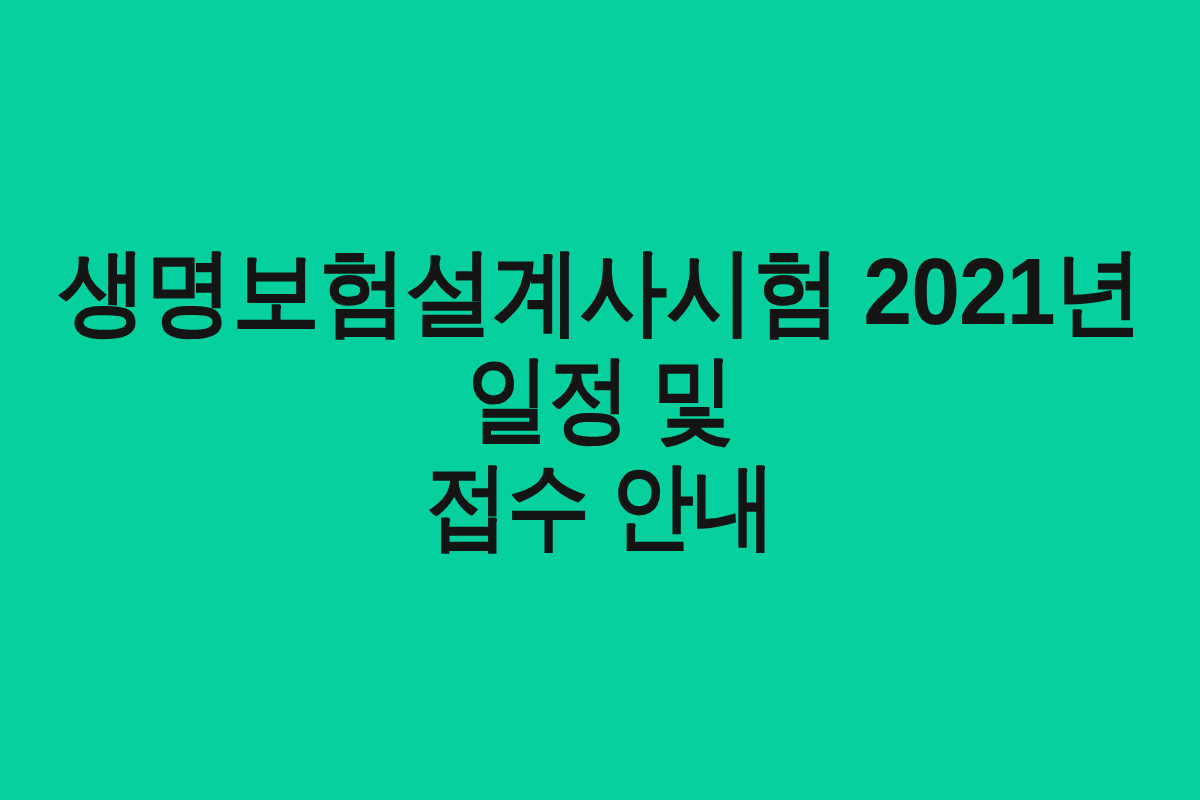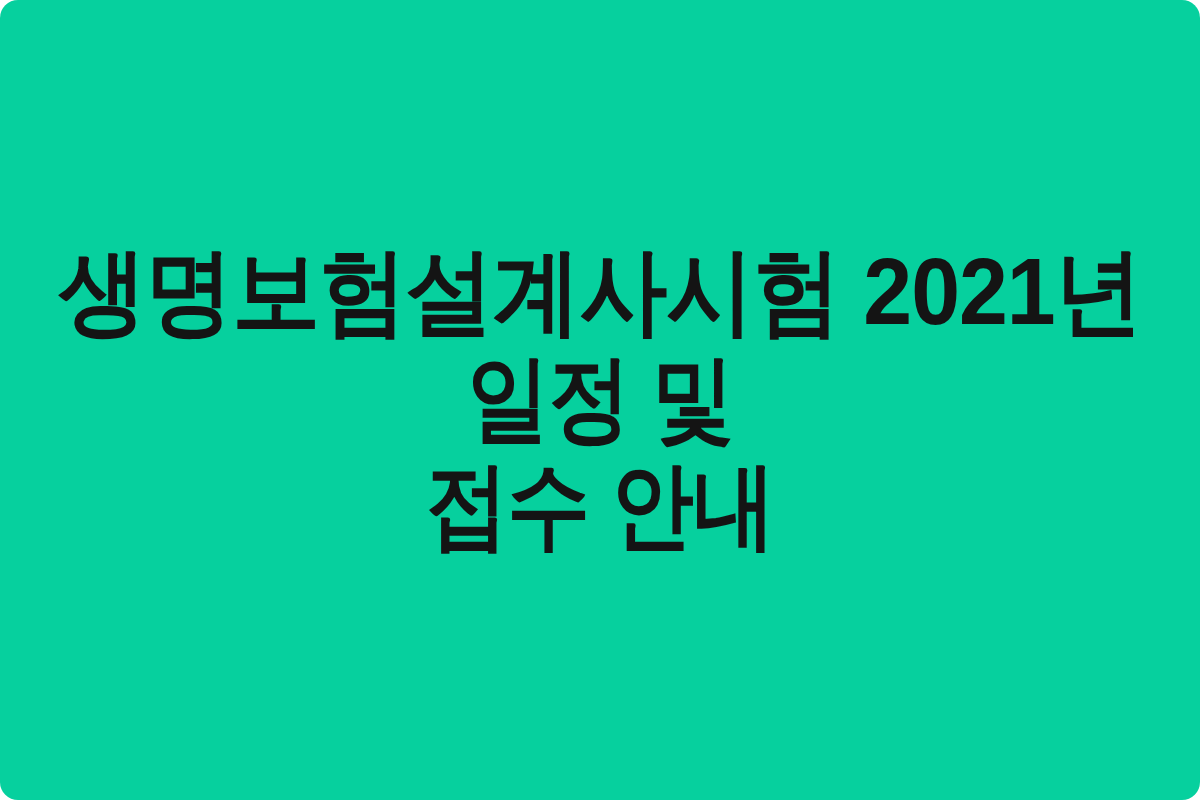--- a/index.html
+++ b/index.html
@@ -65,21 +65,21 @@
 
   .title-line.line-3 {
     font-size: 95px;
     transform: scaleX(1.0);
     transform-origin: 50% 50%;
   }
 </style>
 </head>
 <body>
 
-<div class="banner" style="background: rgb(6, 208, 158); border-radius: 18px;">
+<div class="banner" style="background: rgb(6, 208, 158);">
 
   <div class="title-block">
 
     <span class="title-line line-1" style="color: rgb(20, 20, 20); transform: scaleX(0.9251);">생명보험설계사시험 2021년</span>
 
     <span class="title-line line-2" style="color: rgb(20, 20, 20); transform: scaleX(0.8669);">일정 및</span>
 
     <span class="title-line line-3" style="color: rgb(20, 20, 20); transform: scaleX(0.871);">접수 안내</span>
 
   </div>

